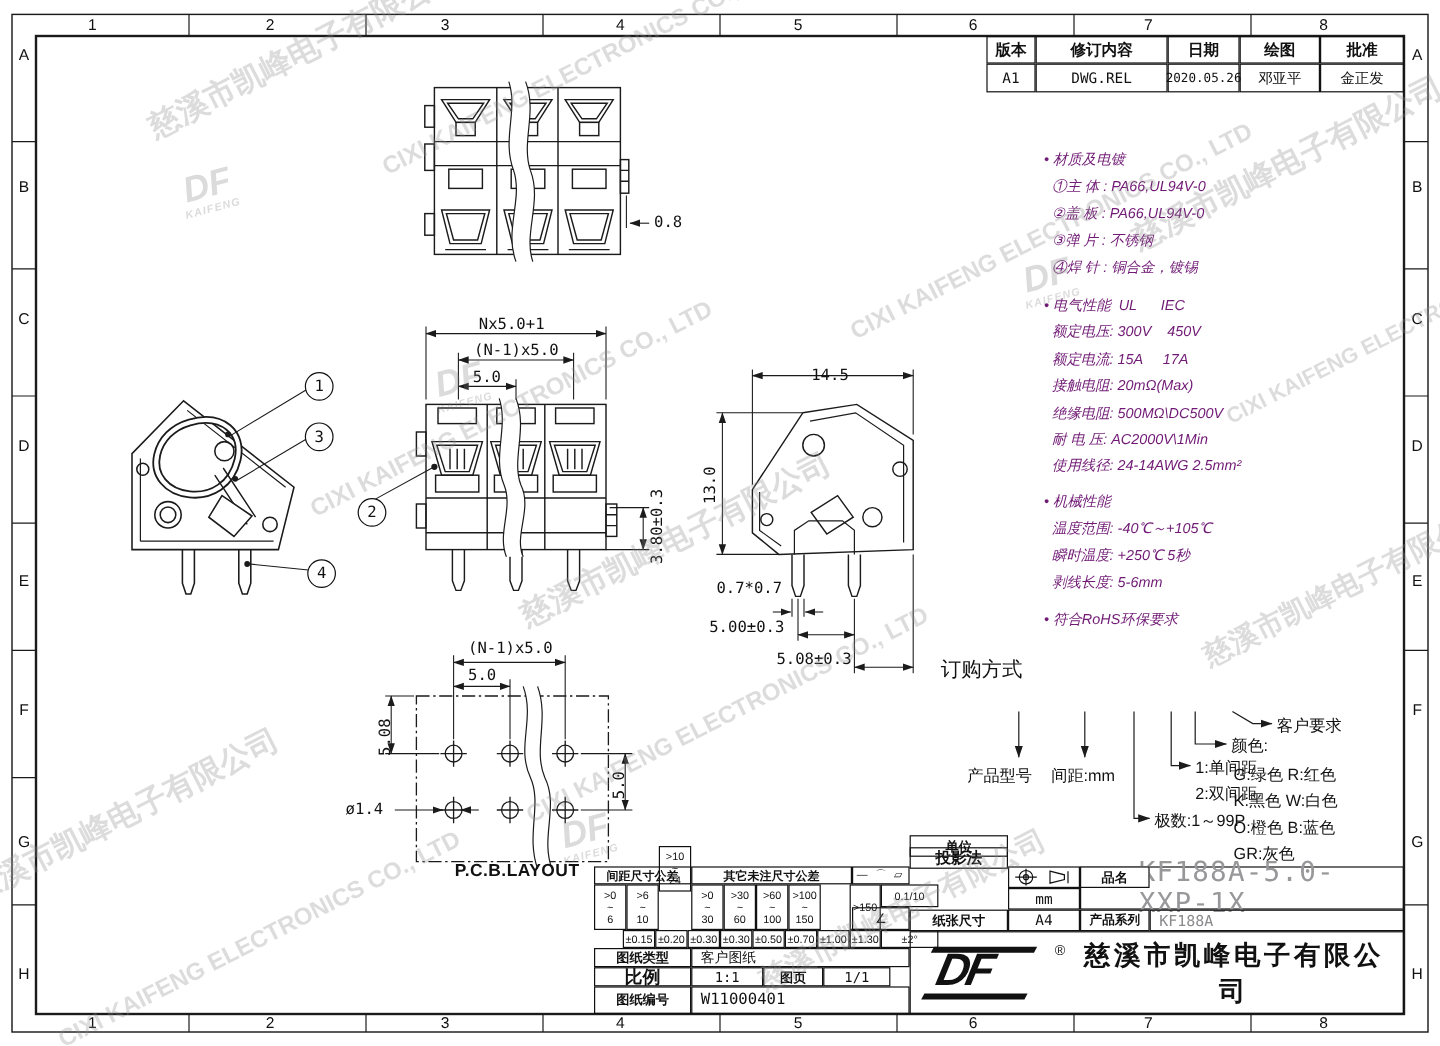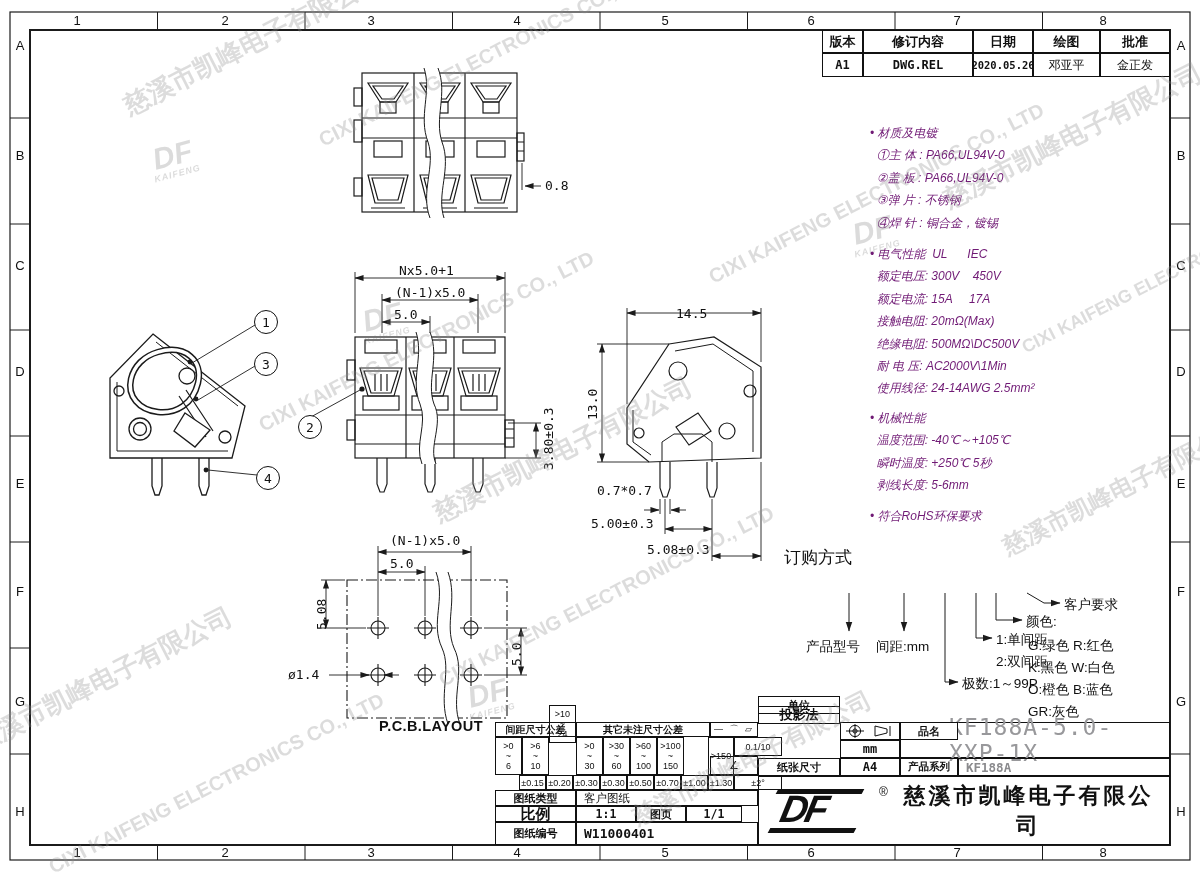--- a/index.html
+++ b/index.html
@@ -18,21 +18,21 @@
       transform:rotate(-27deg);pointer-events:none;font-weight:600;}
   .wm-logo{position:absolute;z-index:6;opacity:.26;color:#777;transform:rotate(-15deg);
       pointer-events:none;text-align:center;font-style:italic;font-weight:bold;line-height:1;}
   .wm-logo .sub{font-size:9px;letter-spacing:1px;}
   .cell{position:absolute;z-index:4;border:1px solid #111;box-sizing:border-box;background:transparent;
         display:flex;align-items:center;justify-content:center;font-size:11px;text-align:center;}
   .cell.bold{font-weight:700;}
   .cell.left{justify-content:flex-start;padding-left:7px;text-align:left;}
   .cell.pre{white-space:pre;line-height:1.12;font-size:9px;}
   .cell.tol{font-size:9px;margin-left:24px;}
-  .mono{font-family:"DejaVu Sans Mono",monospace;font-weight:bold;}
+  .mono{font-family:"DejaVu Sans Mono",monospace;}
   .lbl{position:absolute;z-index:4;font-size:13px;white-space:nowrap;color:#111;}
   .bigname{position:absolute;z-index:4;border:1px solid #111;box-sizing:border-box;
         font-family:"DejaVu Sans Mono",monospace;font-size:23px;letter-spacing:1px;color:#98989b;
         display:flex;align-items:center;padding-left:48px;}
   .df-logo{position:relative;width:112px;height:50px;}
   .df-logo .bar1,.df-logo .bar2{position:absolute;height:5px;width:86px;background:#111;transform:skewX(-28deg);}
   .df-logo .bar1{left:14px;top:3px;} .df-logo .bar2{left:6px;top:42px;}
   .df-logo .dftext{position:absolute;left:18px;top:2px;font-size:38px;font-weight:900;font-style:italic;
         letter-spacing:-3px;transform:skewX(-12deg);color:#111;}
   .pn{position:absolute;z-index:4;font-family:"DejaVu Sans Mono",monospace;font-size:17px;font-weight:600;

